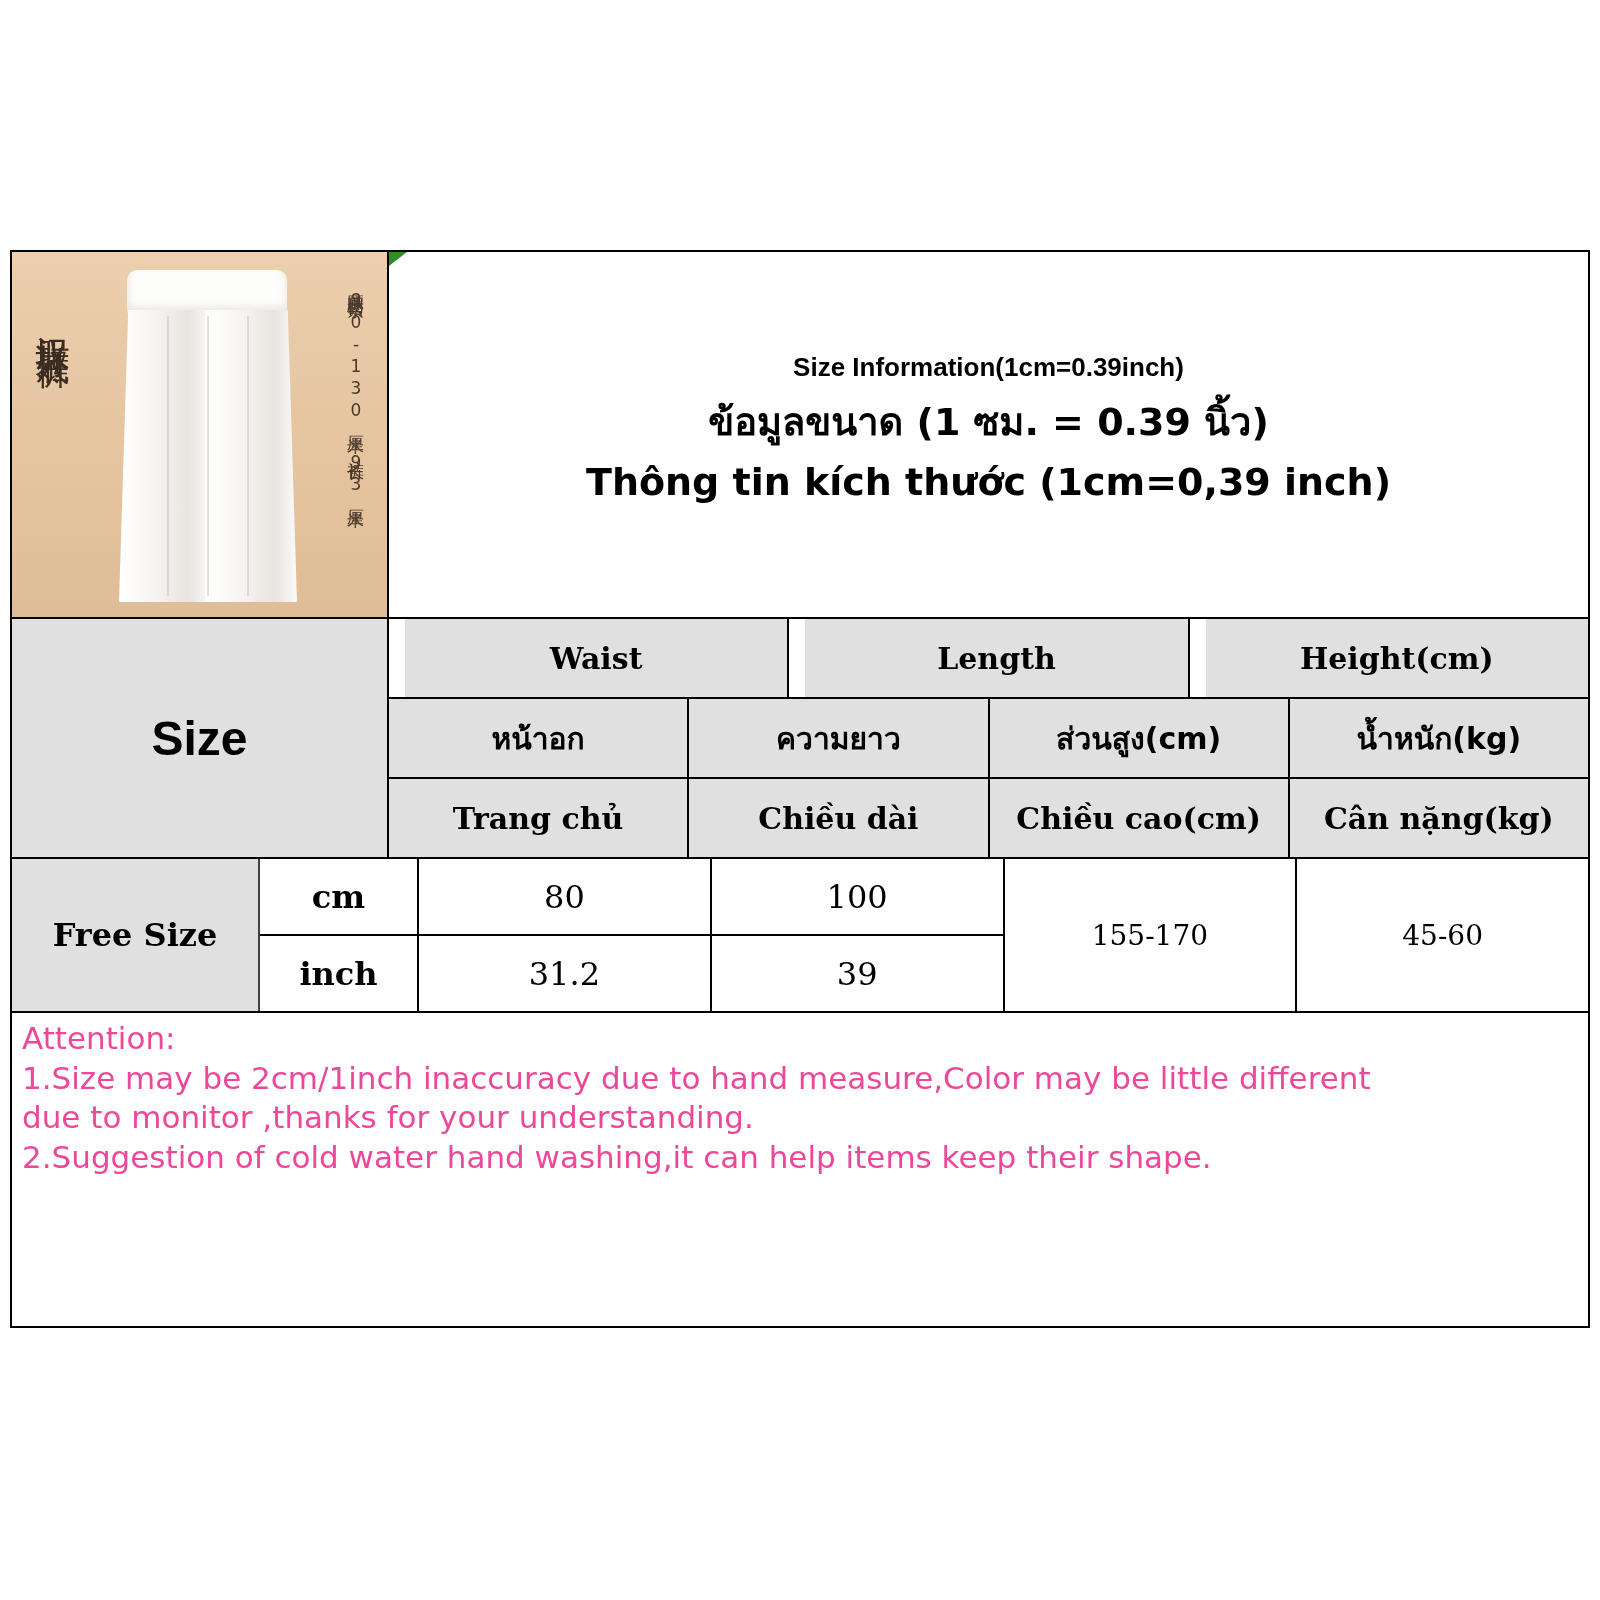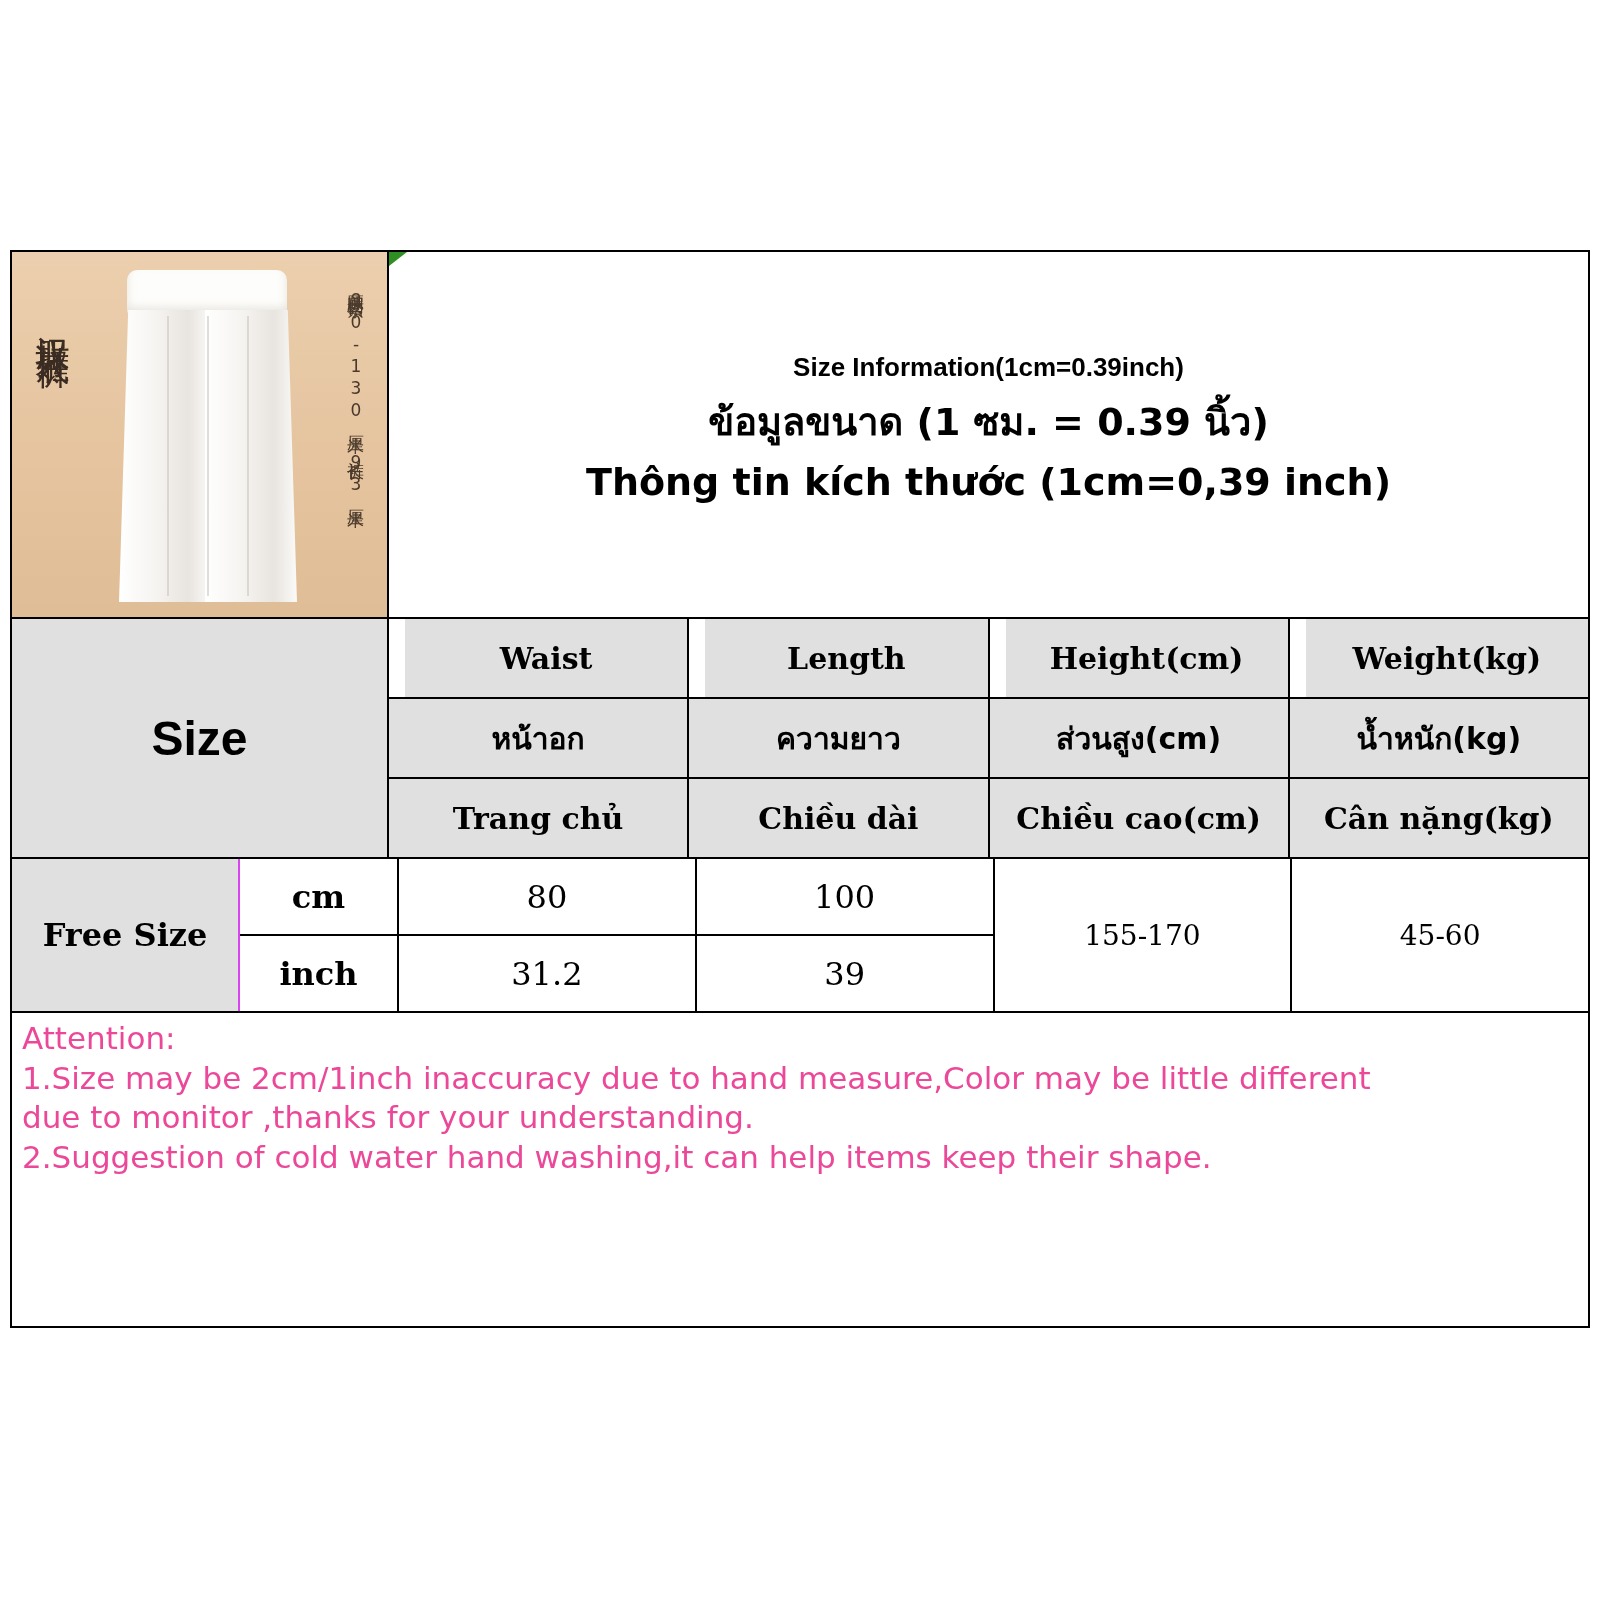--- a/index.html
+++ b/index.html
@@ -182,23 +182,23 @@
   .hdr-cell.en   { font-family: "DejaVu Serif", serif; margin-left: 16px; }
 
   
   .data {
     display: flex;
     height: 154px;
     border-bottom: 2px solid #000;
     box-sizing: border-box;
   }
   .free-size {
-    width: 228px;
+    width: 248px;
     background: #e0e0e0;
-    border-right: 2px solid #d946ef;
+    border-right: 2px solid #404040;
     box-sizing: border-box;
     display: flex;
     align-items: center;
     justify-content: center;
     font-size: 32px;
     font-weight: bold;
     font-family: "DejaVu Serif", serif;
     color: #000;
   }
   .unit-col {
@@ -290,21 +290,20 @@
       </div>
     </div>
 
     <div class="hdr">
       <div class="size-cell">Size</div>
       <div class="cols">
         <div class="hdr-row">
           <div class="hdr-cell en">Waist</div>
           <div class="hdr-cell en">Length</div>
           <div class="hdr-cell en">Height(cm)</div>
-          <div class="hdr-cell en">Weight(kg)</div>
         </div>
         <div class="hdr-row">
           <div class="hdr-cell thai">หน้าอก</div>
           <div class="hdr-cell thai">ความยาว</div>
           <div class="hdr-cell thai">ส่วนสูง(cm)</div>
           <div class="hdr-cell thai">น้ำหนัก(kg)</div>
         </div>
         <div class="hdr-row">
           <div class="hdr-cell viet">Trang chủ</div>
           <div class="hdr-cell viet">Chiều dài</div>

